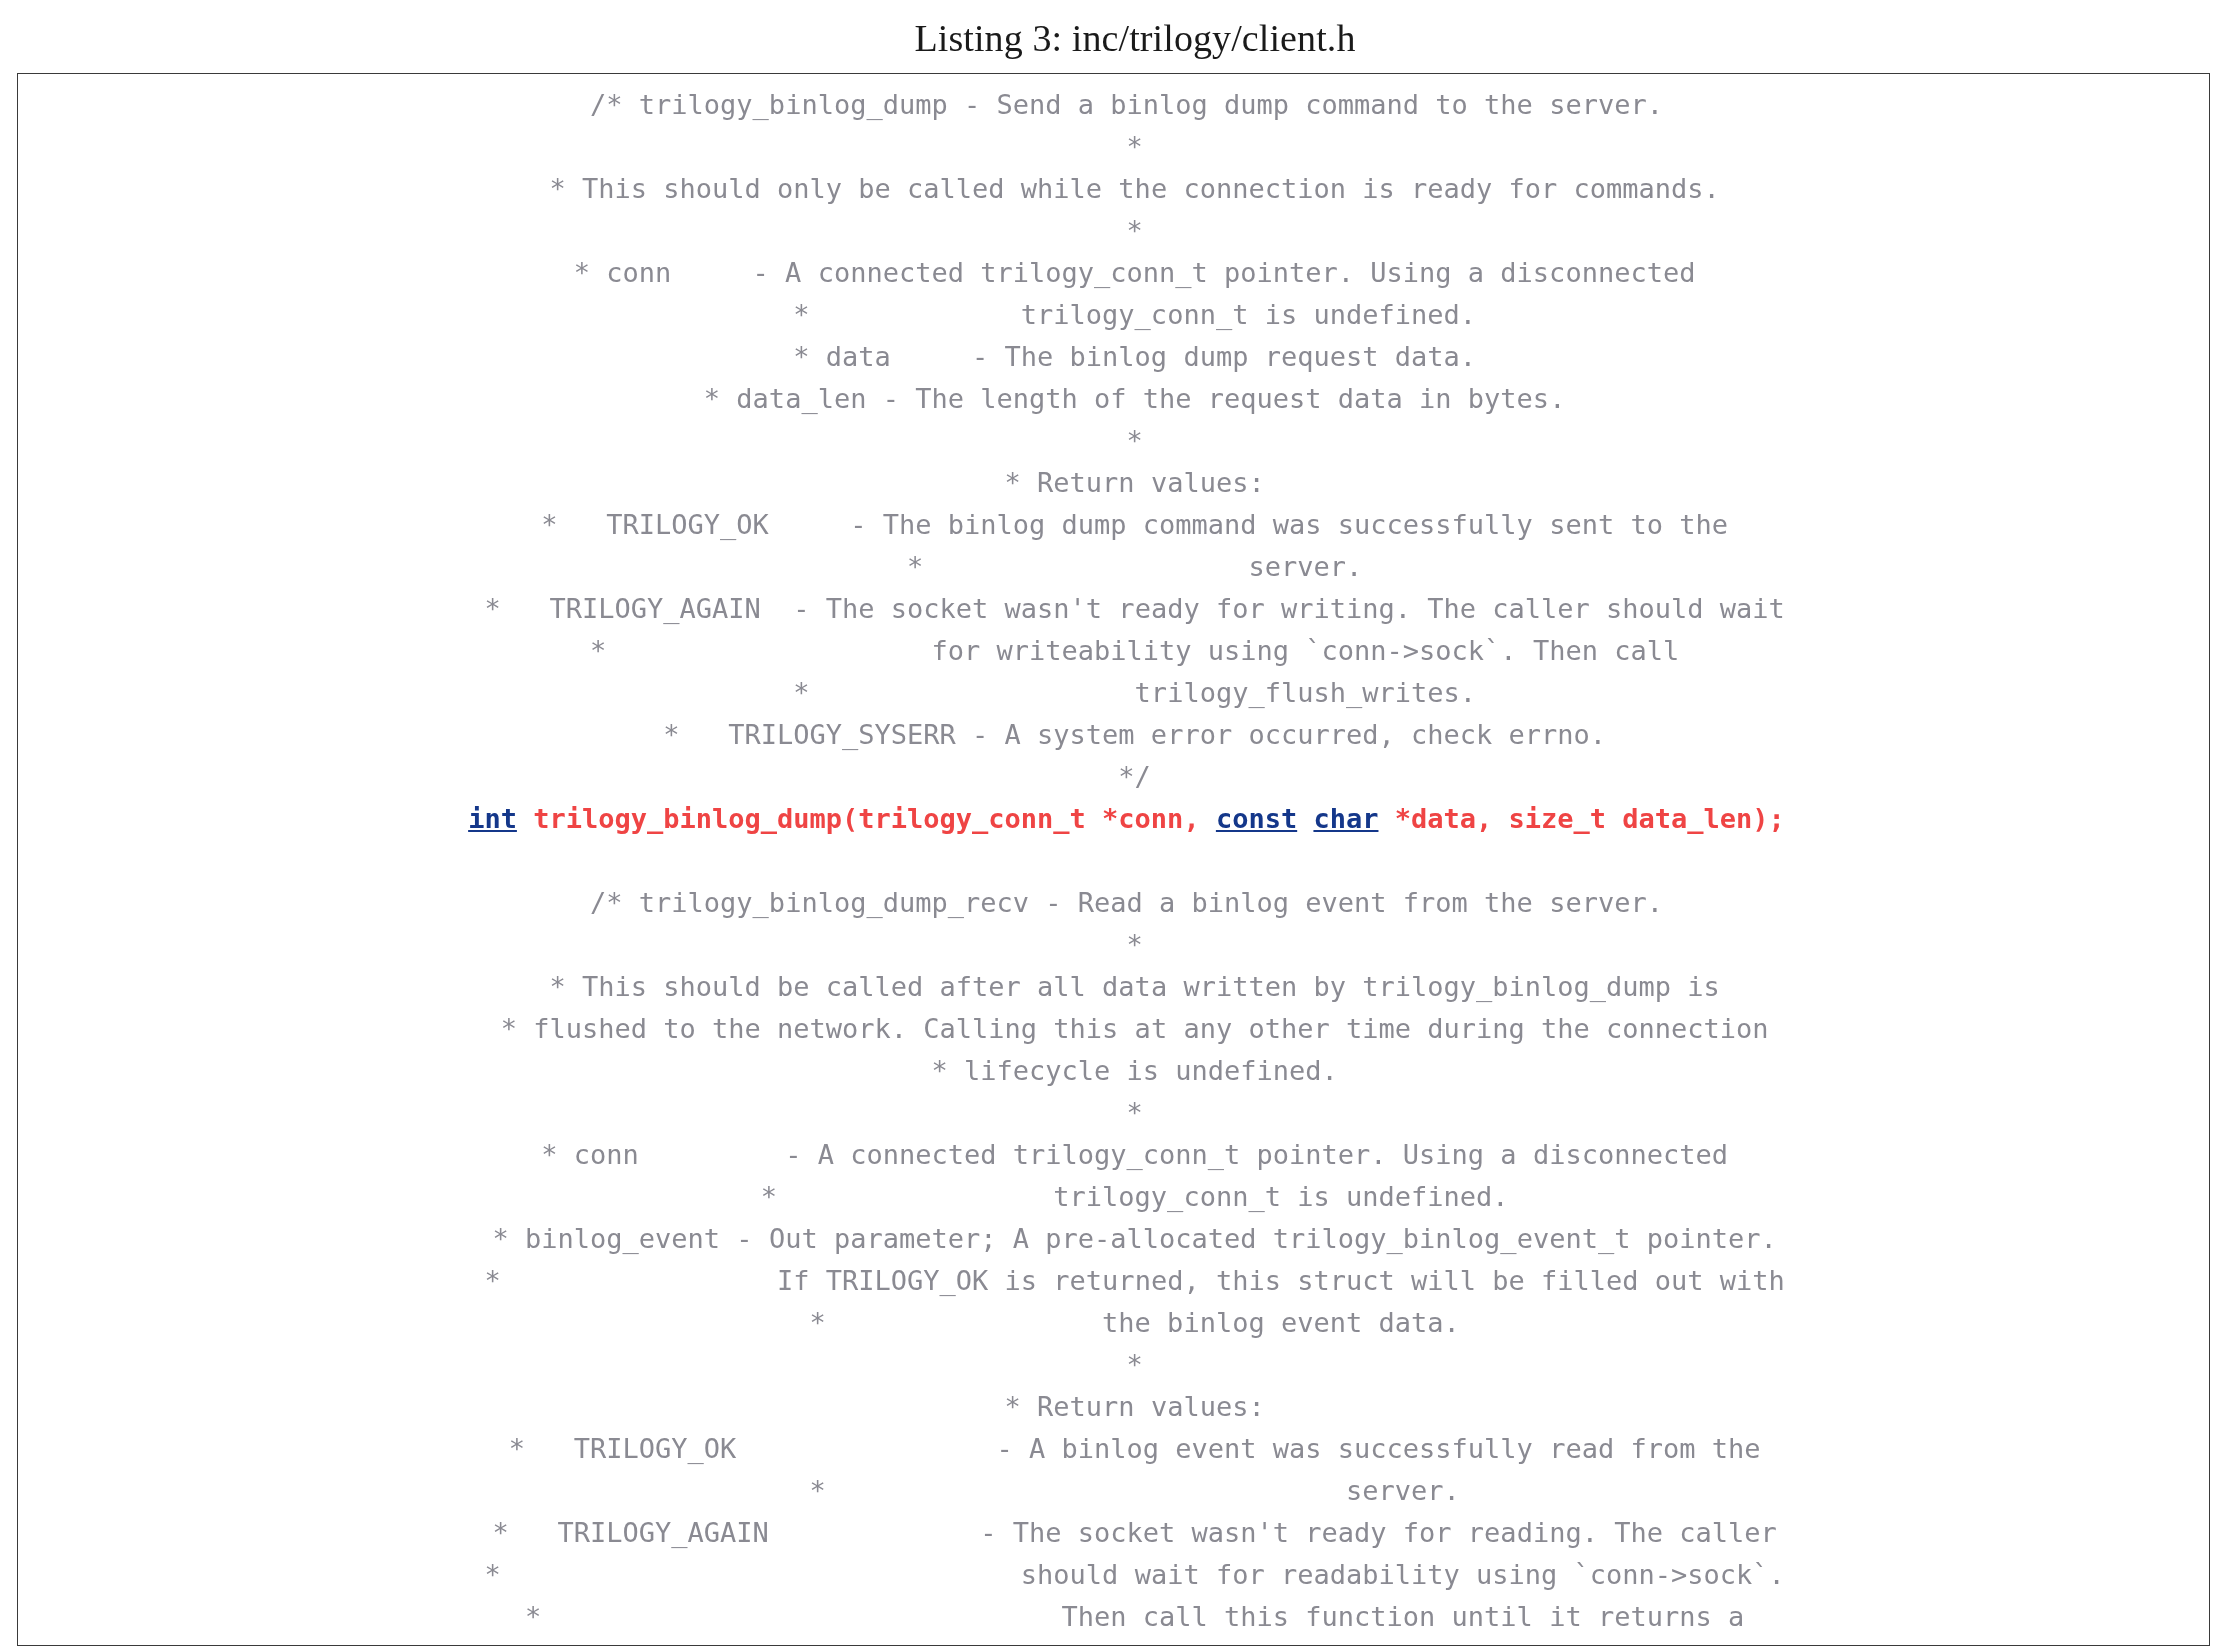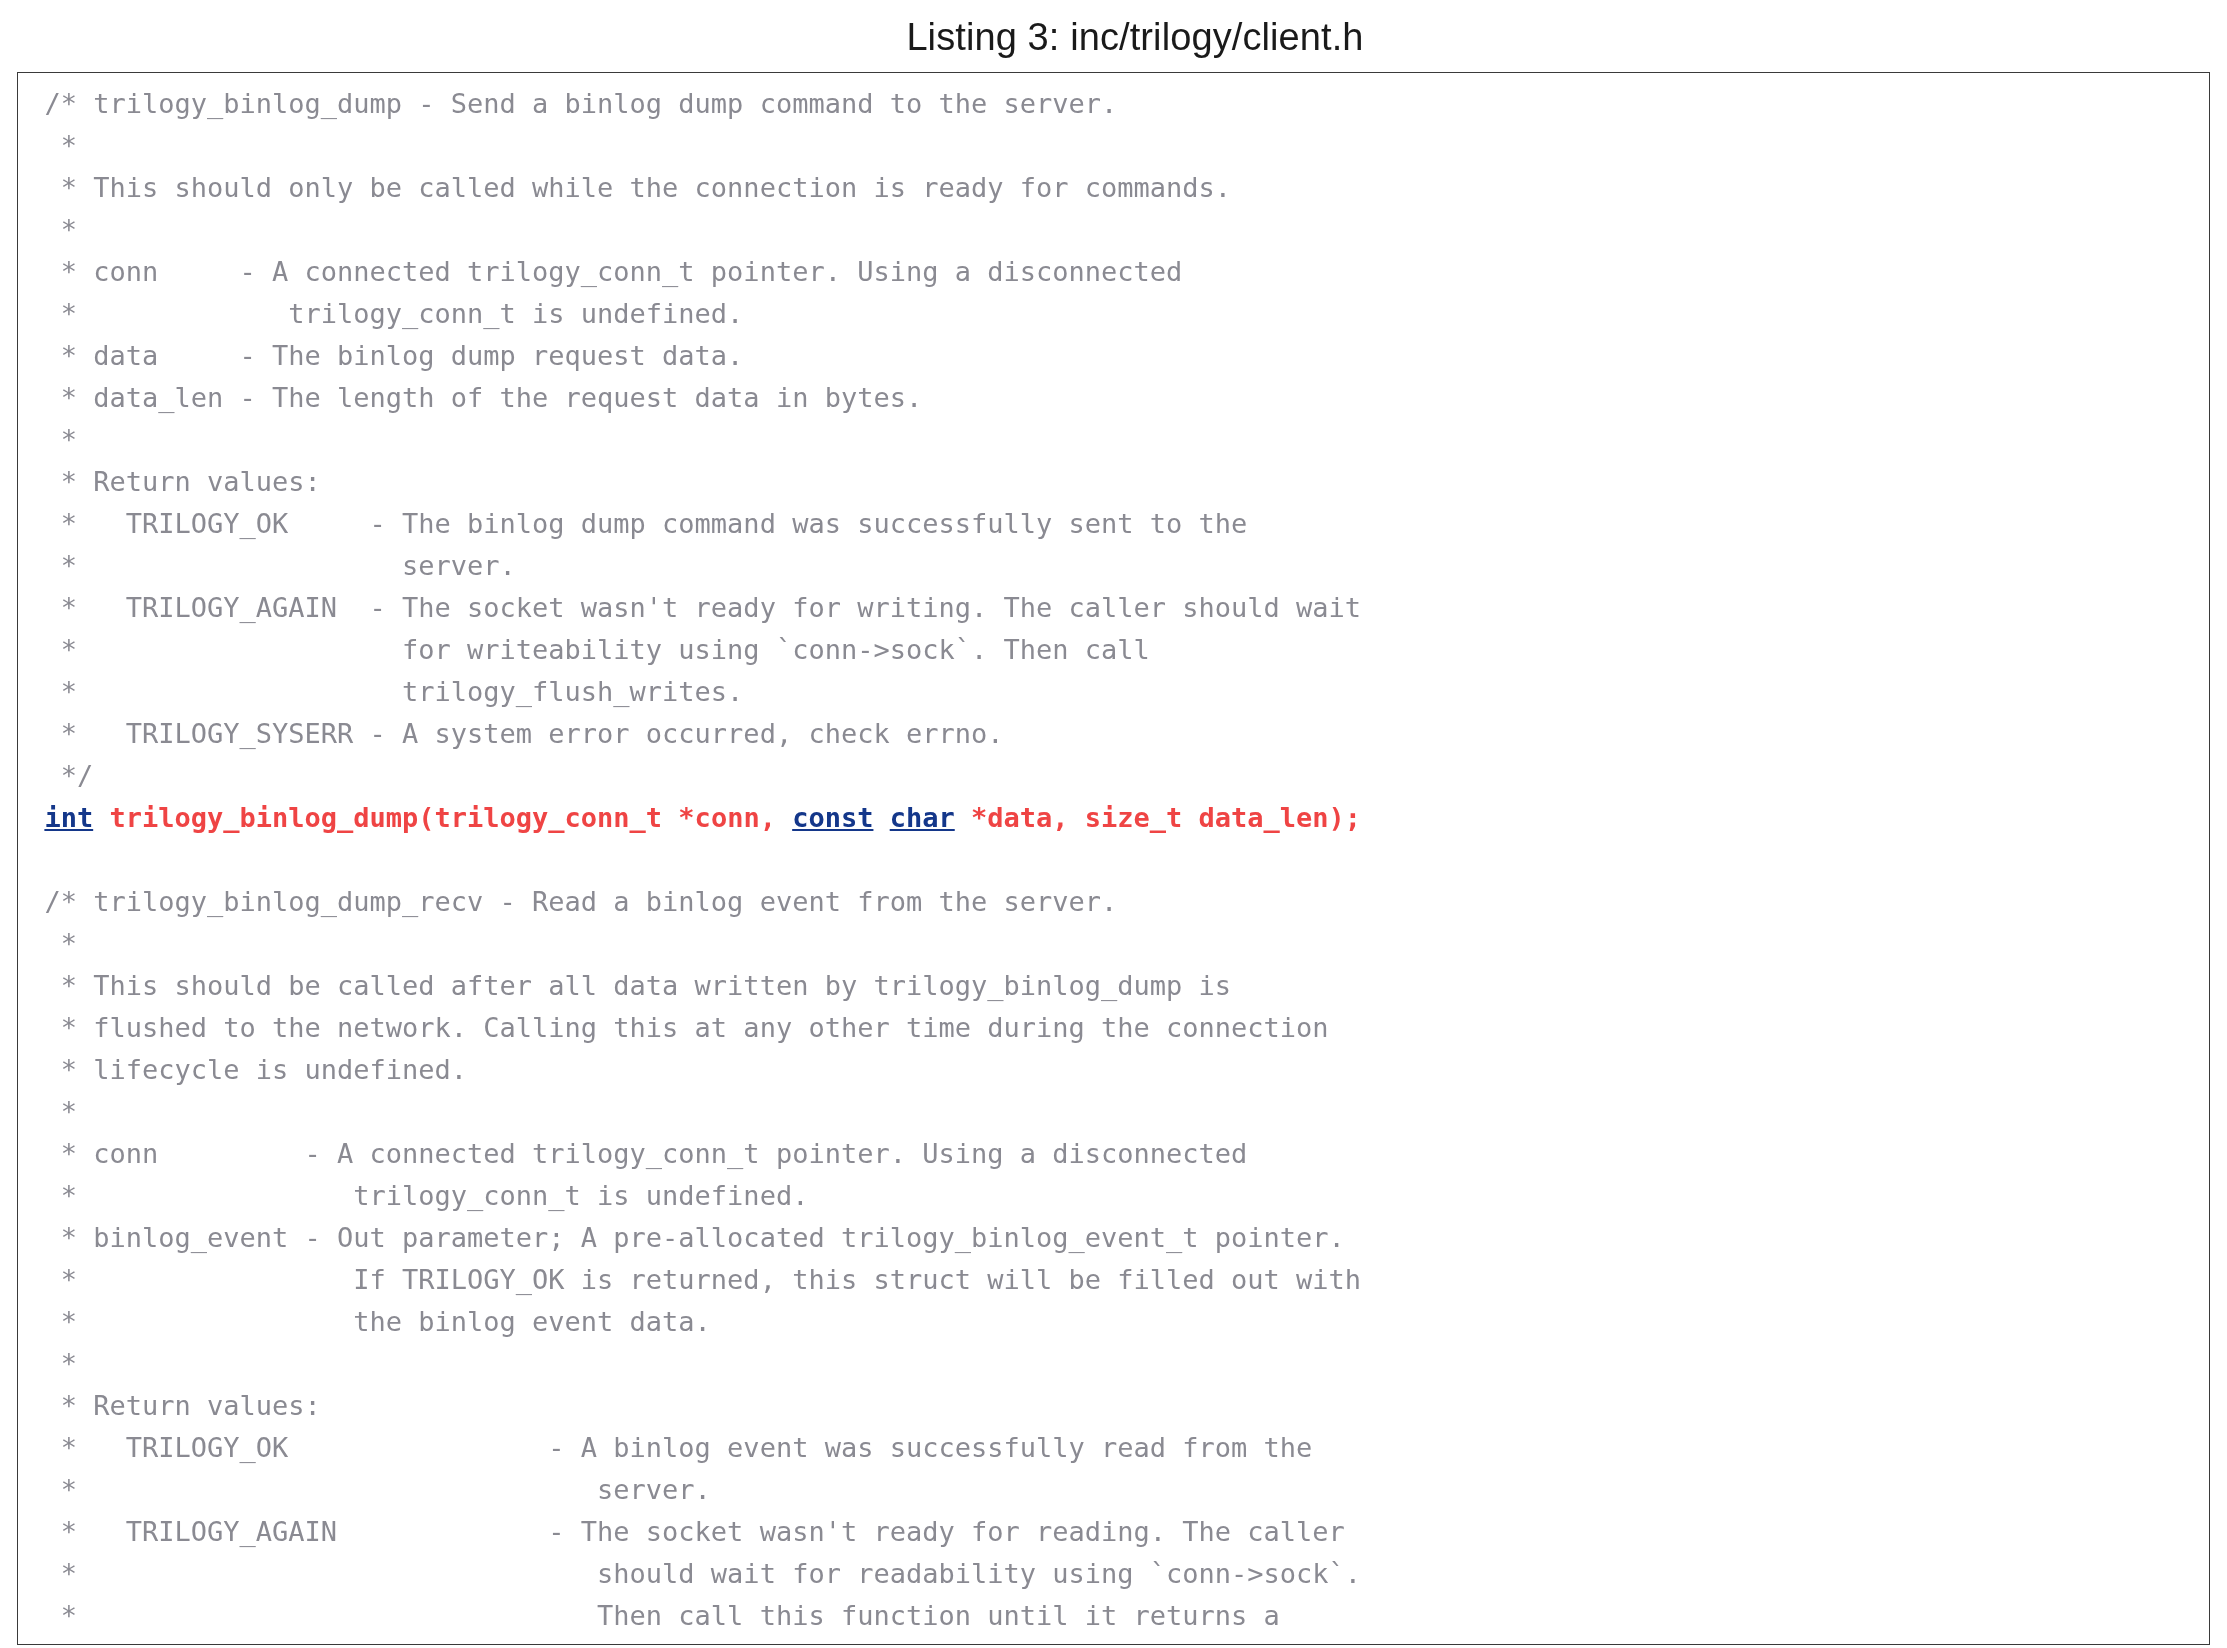--- a/index.html
+++ b/index.html
@@ -14,21 +14,21 @@
     overflow: hidden;
   }
   .page {
     width: 2227px;
     height: 1648px;
     box-sizing: border-box;
     position: relative;
   }
   .caption {
     text-align: center;
-    font-family: Liberation Sans, sans-serif;
+    font-family: Liberation Serif, serif;
     font-size: 38px;
     color: #1a1a1a;
     padding-top: 16px;
     padding-bottom: 13px;
     letter-spacing: 0.1px;
     margin-left: 43px;
   }
   .listing-box {
     margin: 0 17.4px 0 17.4px;
     border: 1.5px solid #3a3a3a;
@@ -38,20 +38,21 @@
     overflow: hidden;
     padding: 10.2px 0 0 0;
   }
   .code {
     font-family: "DejaVu Sans Mono", monospace;
     font-size: 27px;
     line-height: 42px;
     white-space: pre;
     padding-left: 26px;
     color: #7d7d85;
+    text-align: center;
   }
   .code .ln {
     display: block;
     height: 42px;
   }
   .cmt {
     color: #8a8a92;
   }
   .code-plain {
     color: #ef4444;

